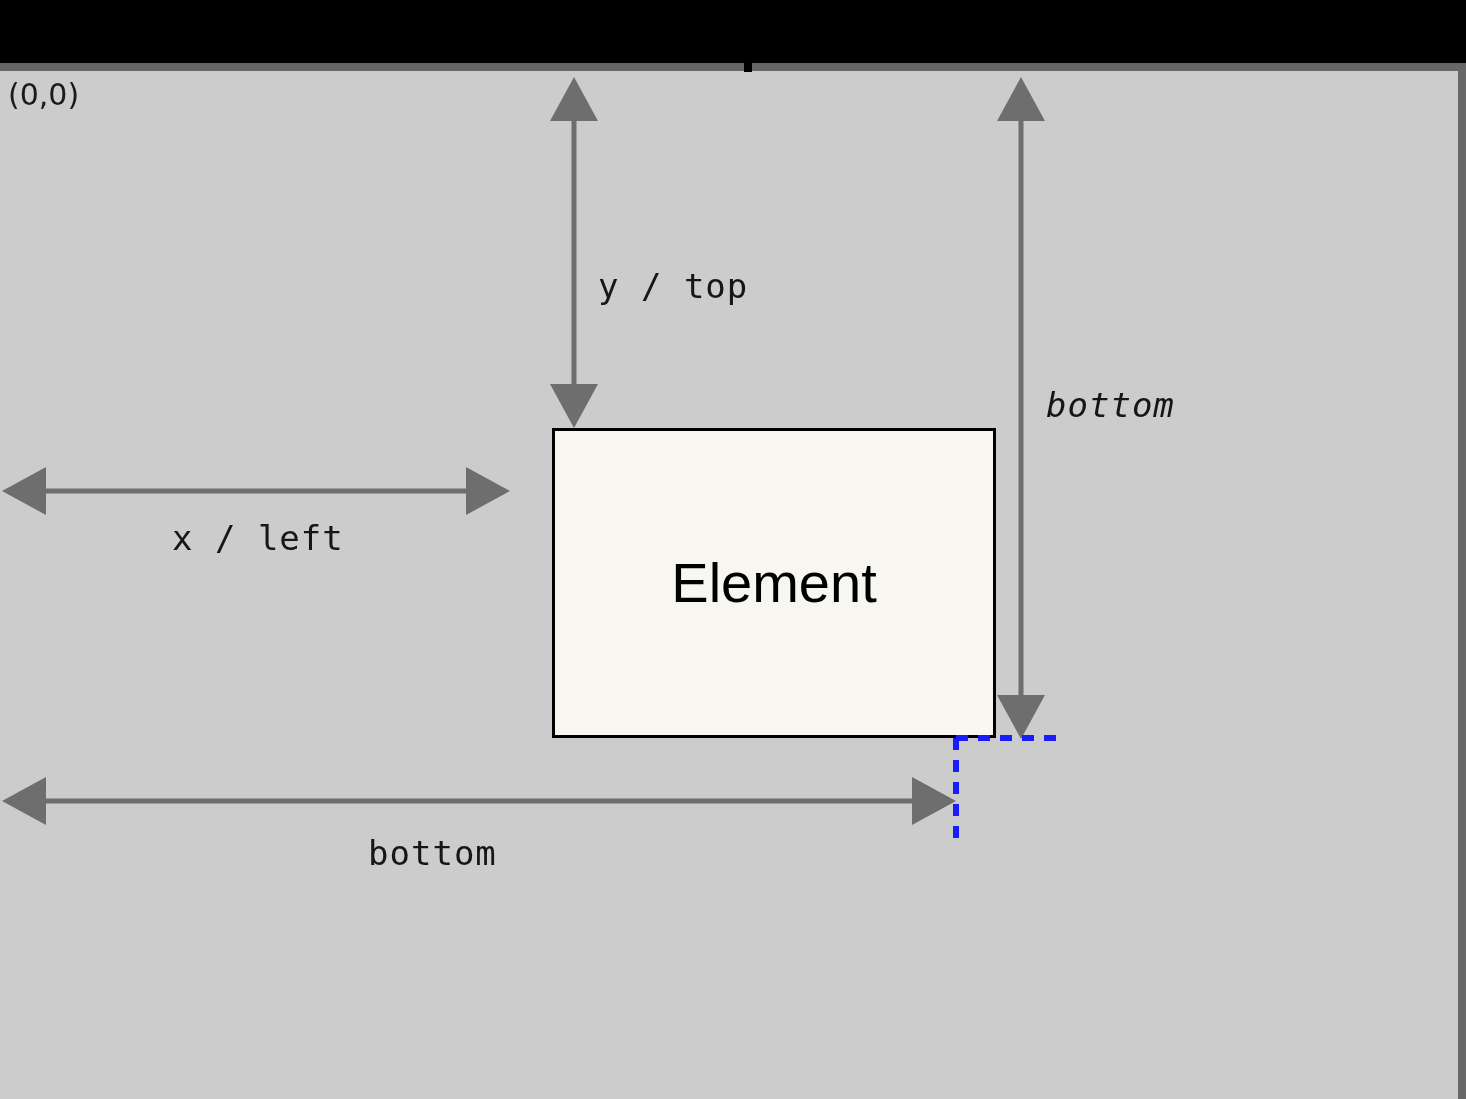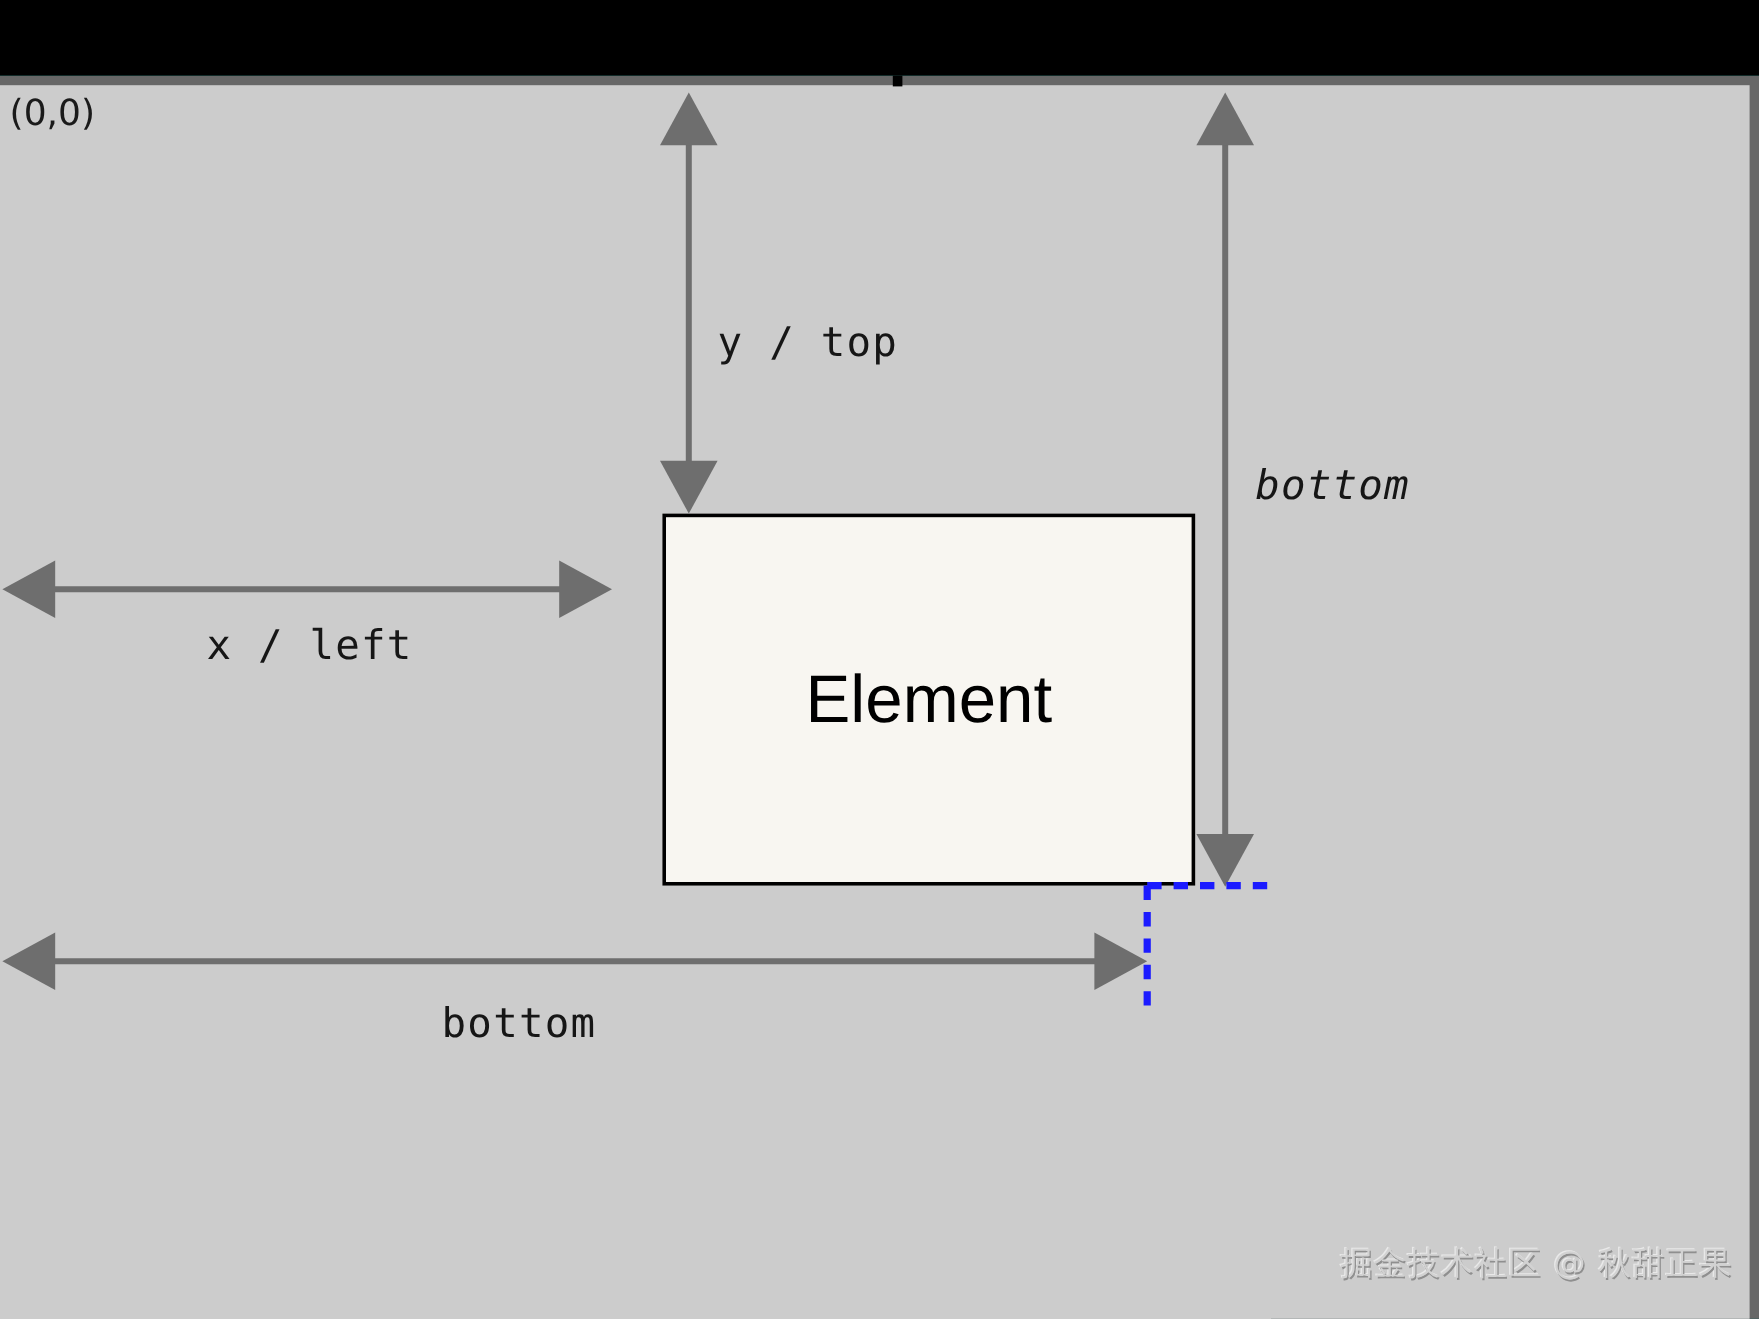--- a/index.html
+++ b/index.html
@@ -191,15 +191,14 @@
   </svg>
 
   <div class="dim-label dim-y-top">y / top</div>
 
   <div class="dim-label dim-bottom">bottom</div>
 
   <div class="dim-label dim-x-left">x / left</div>
 
   <div class="dim-label dim-right">bottom</div>
 
-  <div class="watermark">掘金技术社区 @ 秋甜正果</div>
 
 </div>
 
 </body></html>

